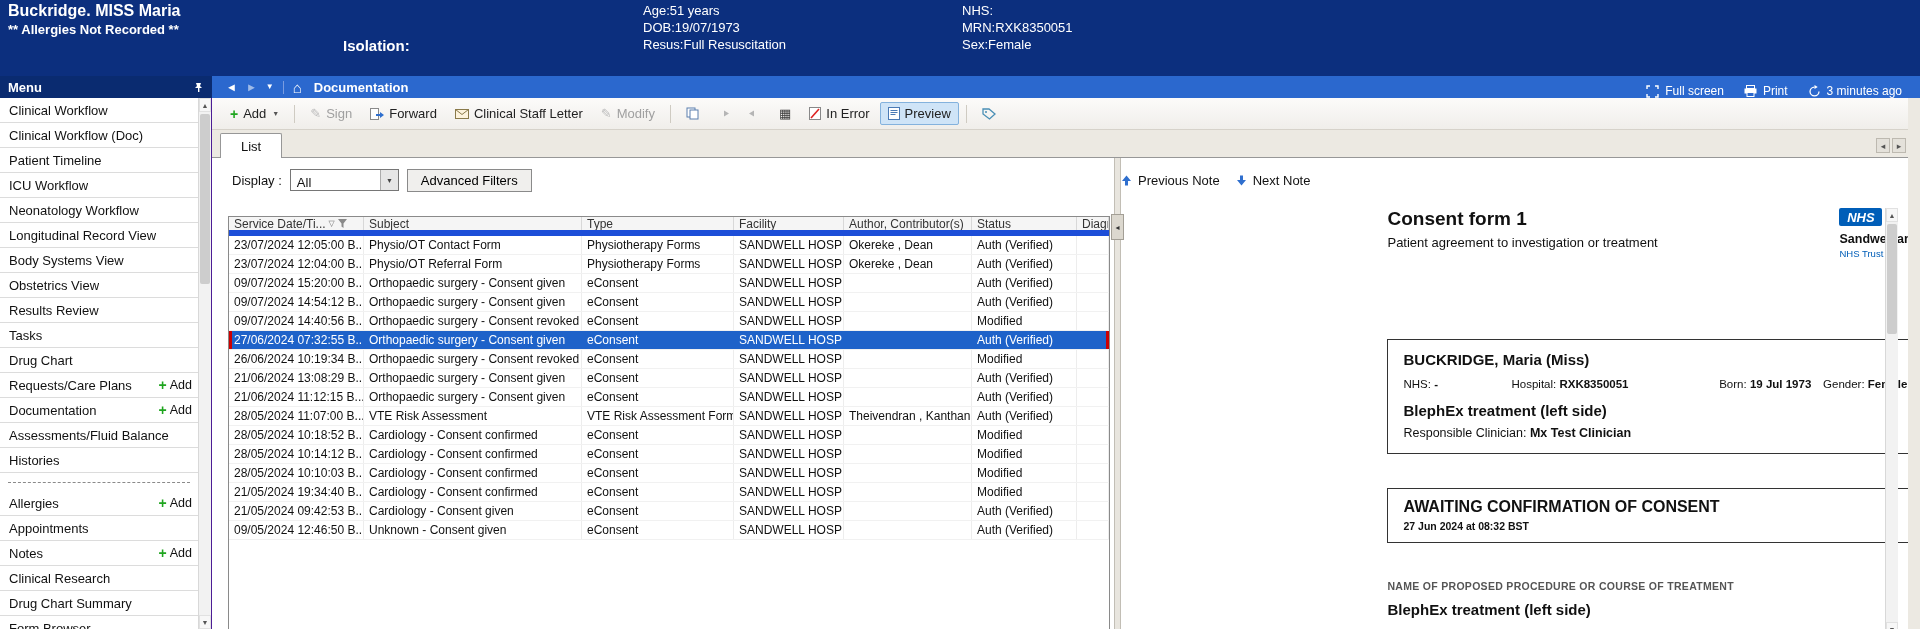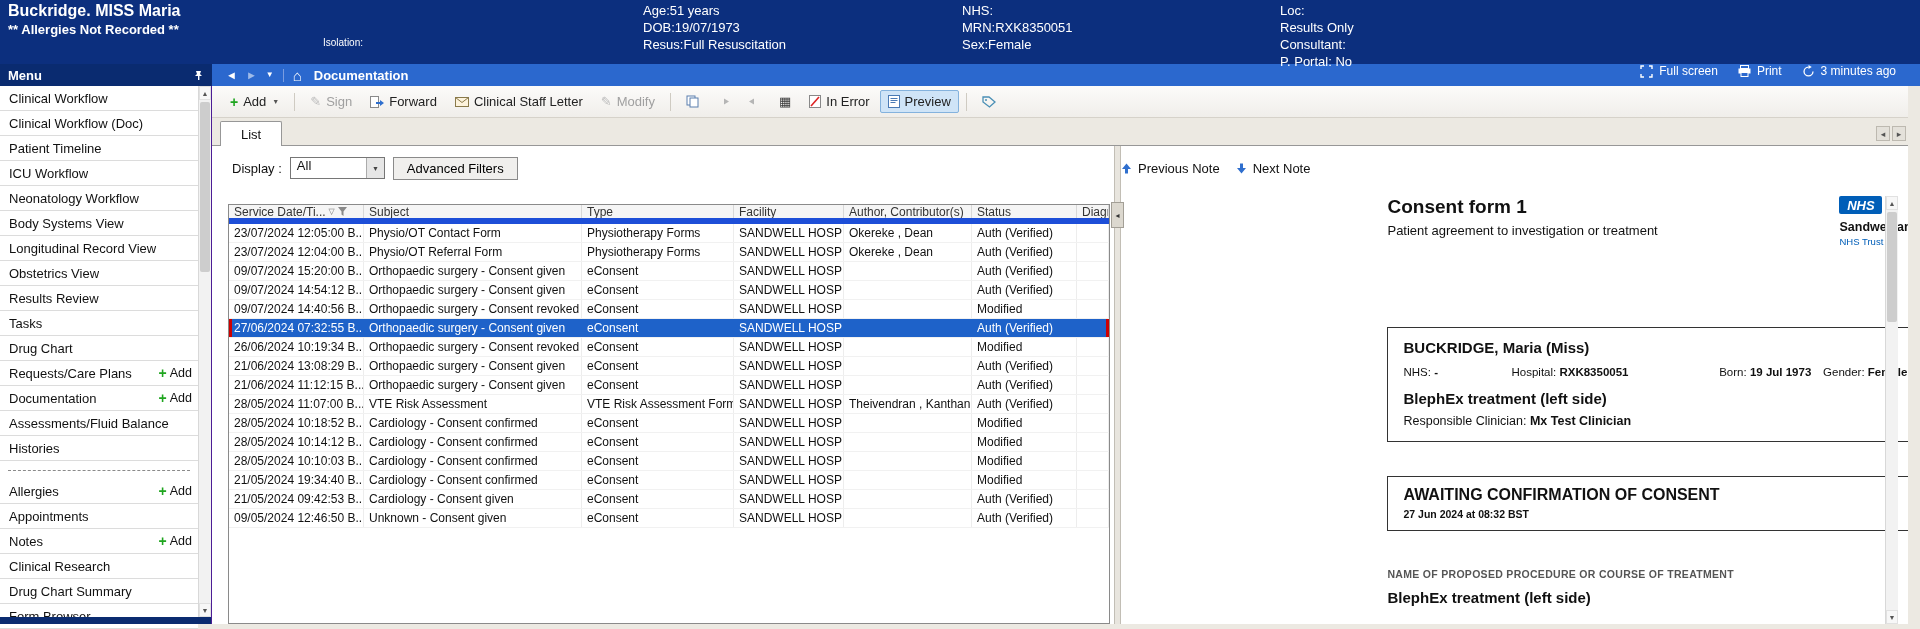--- a/index.html
+++ b/index.html
@@ -1,37 +1,37 @@
 <!DOCTYPE html>
 <html><head>
 <meta charset="utf-8">
 <style>
   *{box-sizing:border-box;margin:0;padding:0}
   html,body{width:1920px;height:629px;overflow:hidden}
   body{font-family:"Liberation Sans",sans-serif;background:#ece9e2;color:#111}
 
   
-  .banner{position:relative;height:64px;background:#0c2f7e;color:#fff}
+  .banner{position:relative;height:76px;background:#0c2f7e;color:#fff}
   .b-name{position:absolute;left:8px;top:2px;font-size:16px;font-weight:bold}
   .b-allergy{position:absolute;left:8px;top:22px;font-size:13px;font-weight:bold}
-  .b-iso{position:absolute;left:323px;top:37px;font-size:10px;font-weight:normal}
+  .b-iso{position:absolute;left:343px;top:37px;font-size:15px;font-weight:bold}
   .b-col{position:absolute;top:2px;font-size:13px;font-weight:normal;line-height:17px}
   .col-a{left:643px}.col-b{left:962px}.col-c{left:1280px}
 
   
   .navbar{height:22px;background:#2b68ce;display:flex;align-items:stretch;color:#fff}
   .menu-head{width:212px;flex:none;background:#0a2b70;display:flex;align-items:center;padding:0 8px;font-size:13px;font-weight:bold}
   .pin{margin-left:auto;display:flex;align-items:center}
   .nav-left{display:flex;align-items:center;gap:9px;padding-left:14px;font-size:11px}
   .nav-ic{line-height:1}
   .dim{opacity:.55}
   .home-ic{font-size:15px}
   .nav-sep{width:1px;height:13px;background:#7a9ce0}
   .nav-title{font-weight:bold;font-size:13px;margin-left:3px}
-  .nav-right{margin-left:auto;display:flex;align-items:flex-start;gap:20px;padding-right:24px;font-size:12px}
+  .nav-right{margin-left:auto;display:flex;align-items:flex-end;gap:20px;padding-right:18px;font-size:12px}
   .nav-btn{display:flex;align-items:center;gap:6px;white-space:nowrap}
 
   
   .main{display:flex;height:538px}
 
   
   .sidebar{width:212px;flex:none;background:#fff;border-right:1px solid #4c1d95;position:relative}
   .side-list{margin-right:13px}
   .side-item{height:25px;display:flex;align-items:center;padding:0 6px 0 9px;border-bottom:1px solid #dcdcdc;font-size:13px;background:#fff}
   .si-label{overflow:hidden;white-space:nowrap}
@@ -67,21 +67,21 @@
   
   .tab-row{height:27px;flex:none;display:flex;align-items:flex-end;padding-left:8px;position:relative}
   .tab{height:25px;background:#fff;border:1px solid #979797;border-bottom:none;border-radius:2px 2px 0 0;padding:0 20px;display:flex;align-items:center;font-size:13px;position:relative;top:1px;z-index:2}
   .tab-arrows{position:absolute;right:2px;bottom:4px;display:flex;gap:2px}
   .tab-arrows span{width:14px;height:15px;display:flex;align-items:center;justify-content:center;font-size:9px;color:#555;background:#e4e1da;border:1px solid #bdb9b0}
 
   
   .panel{flex:1;min-height:0;background:#fff;border-top:1px solid #979797;display:flex}
   .panel-left{width:902px;flex:none;display:flex;flex-direction:column;min-height:0}
   .filter-row{height:44px;flex:none;display:flex;align-items:center;gap:8px;padding-left:20px;font-size:13px}
-  .combo{width:95px;height:22px;border:1px solid #767676;background:#fff;display:flex;align-items:flex-start;padding-left:6px;font-size:13px}
+  .combo{width:109px;height:22px;border:1px solid #767676;background:#fff;display:flex;align-items:flex-end;padding-left:6px;font-size:13px}
   .combo-btn{margin-left:auto;width:18px;align-self:stretch;background:#e6e6e6;border-left:1px solid #ababab;display:flex;align-items:center;justify-content:center;font-size:7px;color:#444}
   .adv-btn{height:23px;padding:0 13px;background:#f0efed;border:1px solid #8a8a8a;font-size:13px;font-family:inherit}
 
   
   .grid-wrap{flex:1;margin:14px 4px 0 16px;border:1px solid #8a8a8a;background:#fff;display:flex;flex-direction:column;overflow:hidden}
   .thead{display:flex;height:19px;flex:none;background:#f5f5f5;border-bottom:6px solid #1d4ed8;font-size:12px;color:#333}
   .th{display:flex;align-items:center;padding:0 5px;border-right:1px solid #d8d8d8;overflow:hidden;white-space:nowrap}
   .sort{font-size:8px;color:#777;margin:0 3px}
   .tbody{flex:1;overflow:hidden}
   .tr{display:flex;height:19px;font-size:12px;border-bottom:1px solid #f1f1f1}
@@ -129,26 +129,20 @@
   <div class="b-iso">Isolation:</div>
   <div class="b-col col-a">
     <div>Age:51 years</div>
     <div>DOB:19/07/1973</div>
     <div>Resus:Full Resuscitation</div>
   </div>
   <div class="b-col col-b">
     <div>NHS:</div>
     <div>MRN:RXK8350051</div>
     <div>Sex:Female</div>
-  </div>
-  <div class="b-col col-c">
-    <div>Loc:</div>
-    <div>Results Only</div>
-    <div>Consultant:</div>
-    <div>P. Portal: No</div>
   </div>
 </div>
 
 <div class="navbar">
   <div class="menu-head">
     <span>Menu</span>
     <span class="pin">
       <svg width="11" height="11" viewBox="0 0 11 11">
           <path d="M3 1h5L7 4l2 2H2l2-2z" fill="#fff"></path>
           <rect x="5" y="6" width="1.4" height="4" fill="#fff"></rect>
@@ -212,26 +206,26 @@
           <span class="si-label">ICU Workflow</span>
 
         </div>
 
         <div class="side-item">
           <span class="si-label">Neonatology Workflow</span>
 
         </div>
 
         <div class="side-item">
+          <span class="si-label">Longitudinal Record View</span>
+
+        </div>
+
+        <div class="side-item">
           <span class="si-label">Body Systems View</span>
-
-        </div>
-
-        <div class="side-item">
-          <span class="si-label">Longitudinal Record View</span>
 
         </div>
 
         <div class="side-item">
           <span class="si-label">Obstetrics View</span>
 
         </div>
 
         <div class="side-item">
           <span class="si-label">Results Review</span>

